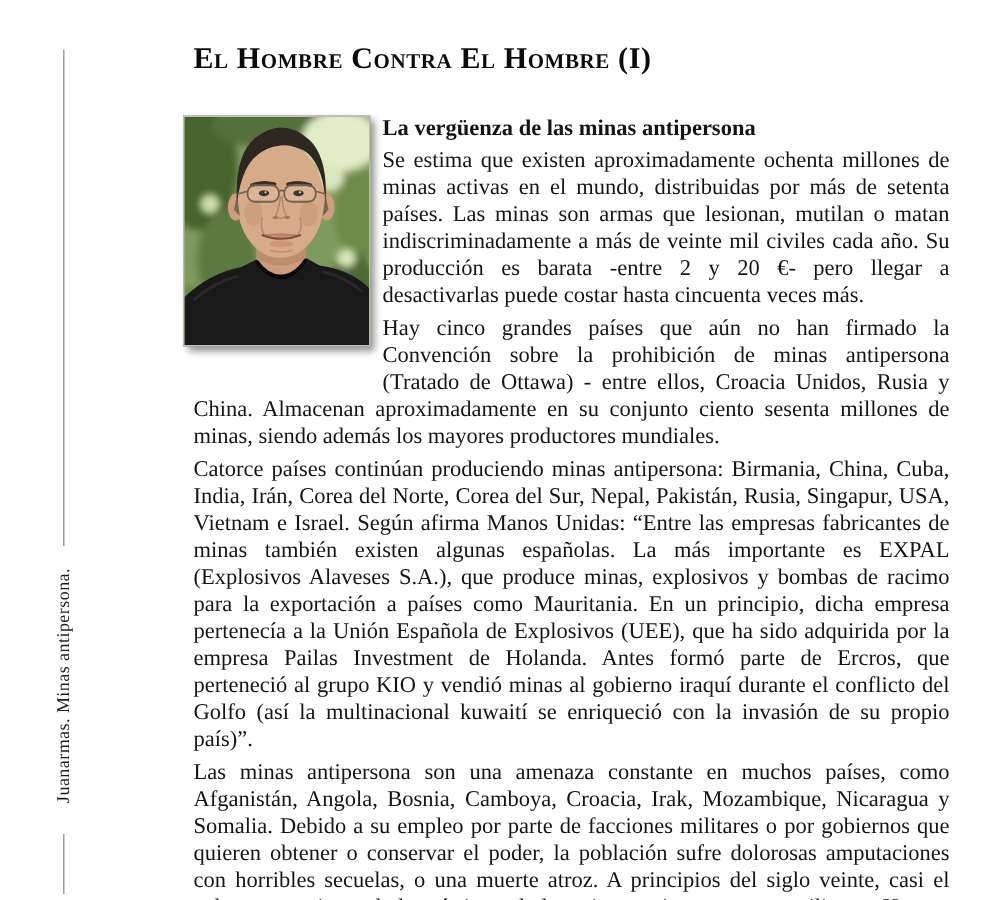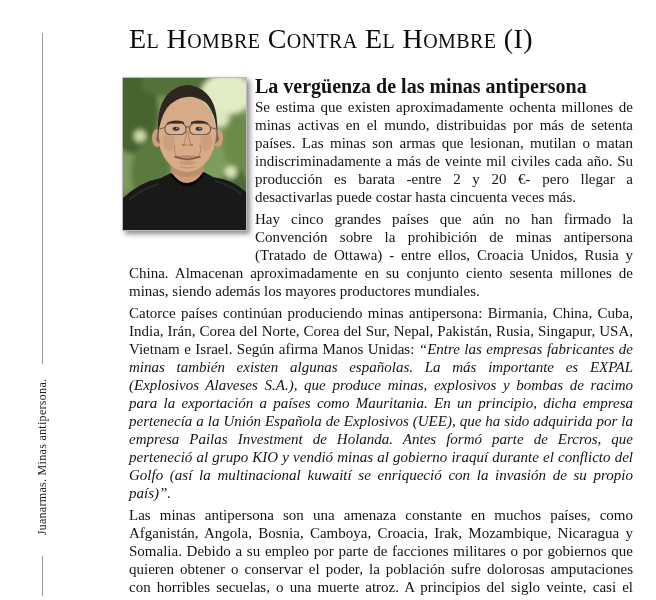--- a/index.html
+++ b/index.html
@@ -13,27 +13,27 @@
   .rule-bottom{top:556px;height:40px;}
   .side-caption{
     position:absolute;left:34px;top:538px;width:162px;height:17px;
     transform-origin:0 0;transform:rotate(-90deg);
     font-size:12px;line-height:17px;color:#1c1c1c;letter-spacing:.3px;
     text-align:center;white-space:nowrap;
   }
   
   .content{position:absolute;left:129px;top:0;width:516px;}
   .doc-title{
-    font-size:28px;line-height:22px;font-weight:400;font-variant:small-caps;
+    font-size:20px;line-height:22px;font-weight:700;font-variant:small-caps;
     letter-spacing:.4px;color:#0b0b0b;margin:28px 0 27px 0;
   }
   .article{font-size:15px;line-height:18px;}
-  .subtitle{font-size:20px;line-height:18px;font-weight:700;margin:0 0 3px 0;}
+  .subtitle{font-size:15px;line-height:18px;font-weight:700;margin:0 0 3px 0;}
   .article p{margin:0 12px 4px 0;text-align:justify;}
-  .run-italic{font-style:italic;}
+  .run-italic{}
   .run-bold{font-weight:700;}
   
   .photo{
     float:left;width:123px;height:152px;margin:0 8px 22px -7px;
     border:1px solid #bcbcbc;box-shadow:3px 3px 5px rgba(0,0,0,.45);
     background:#7f9c5f;overflow:hidden;
   }
   .photo svg{display:block;width:100%;height:100%;}
 </style>
 </head>

